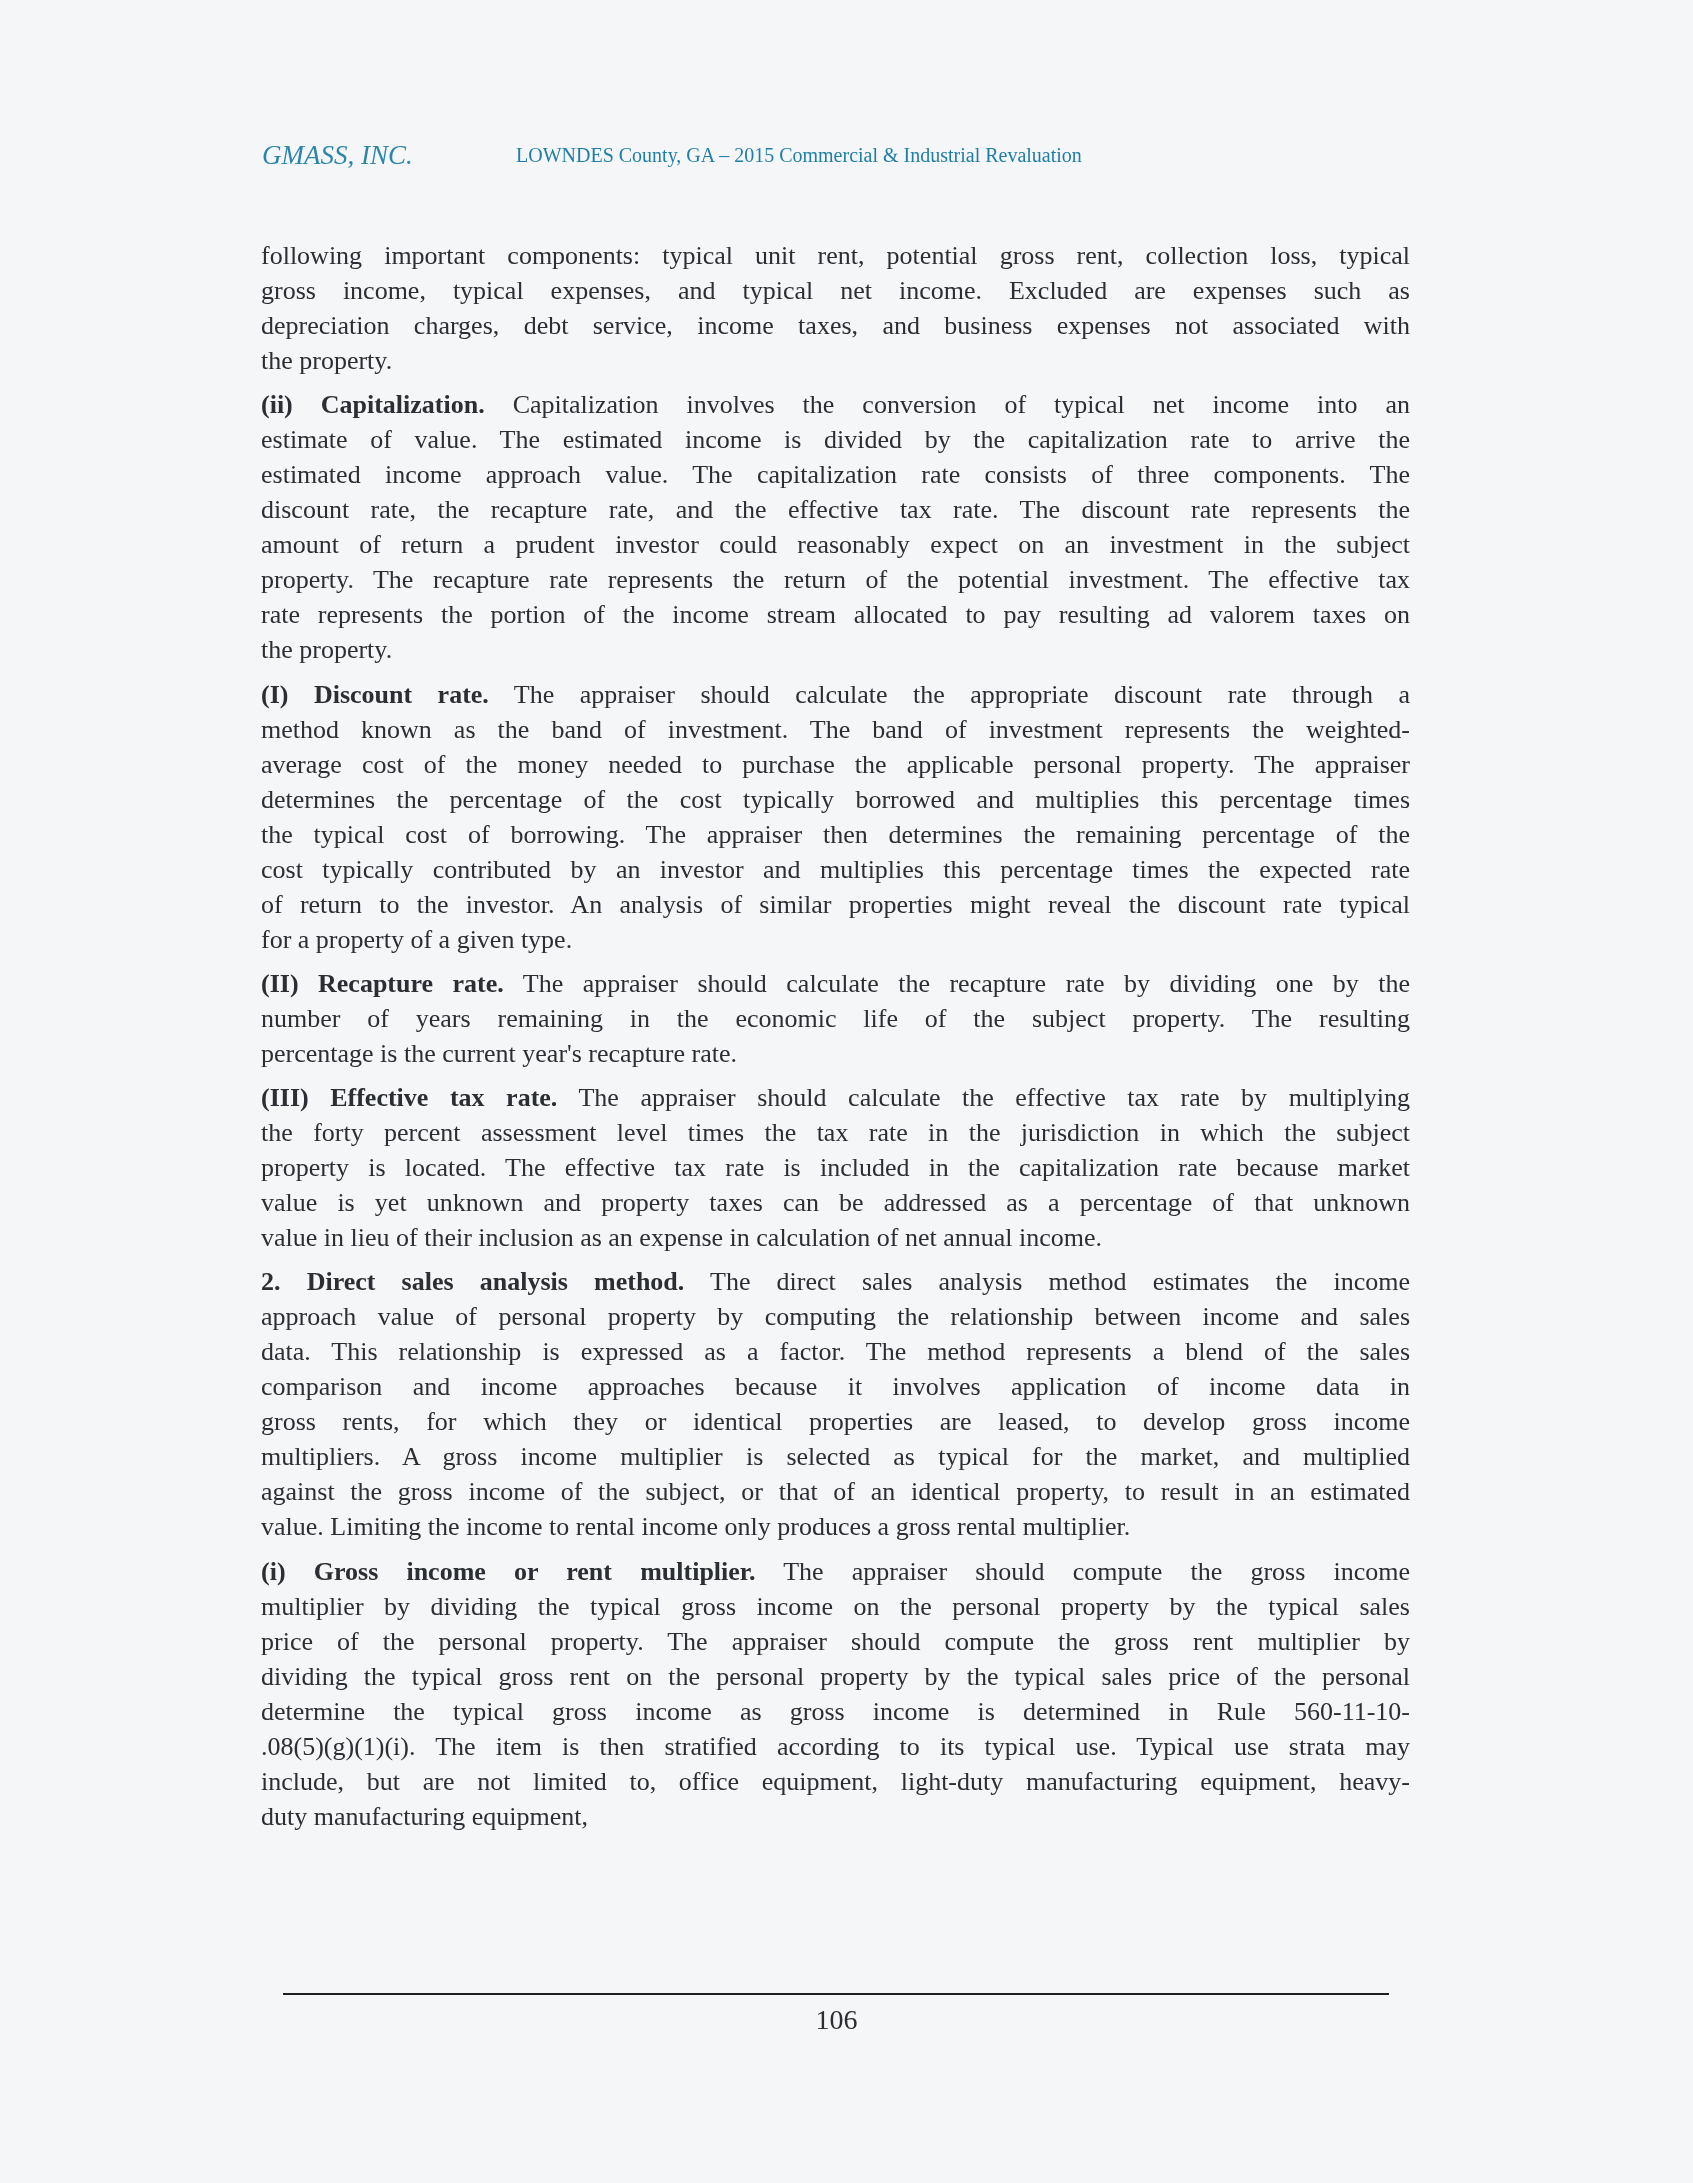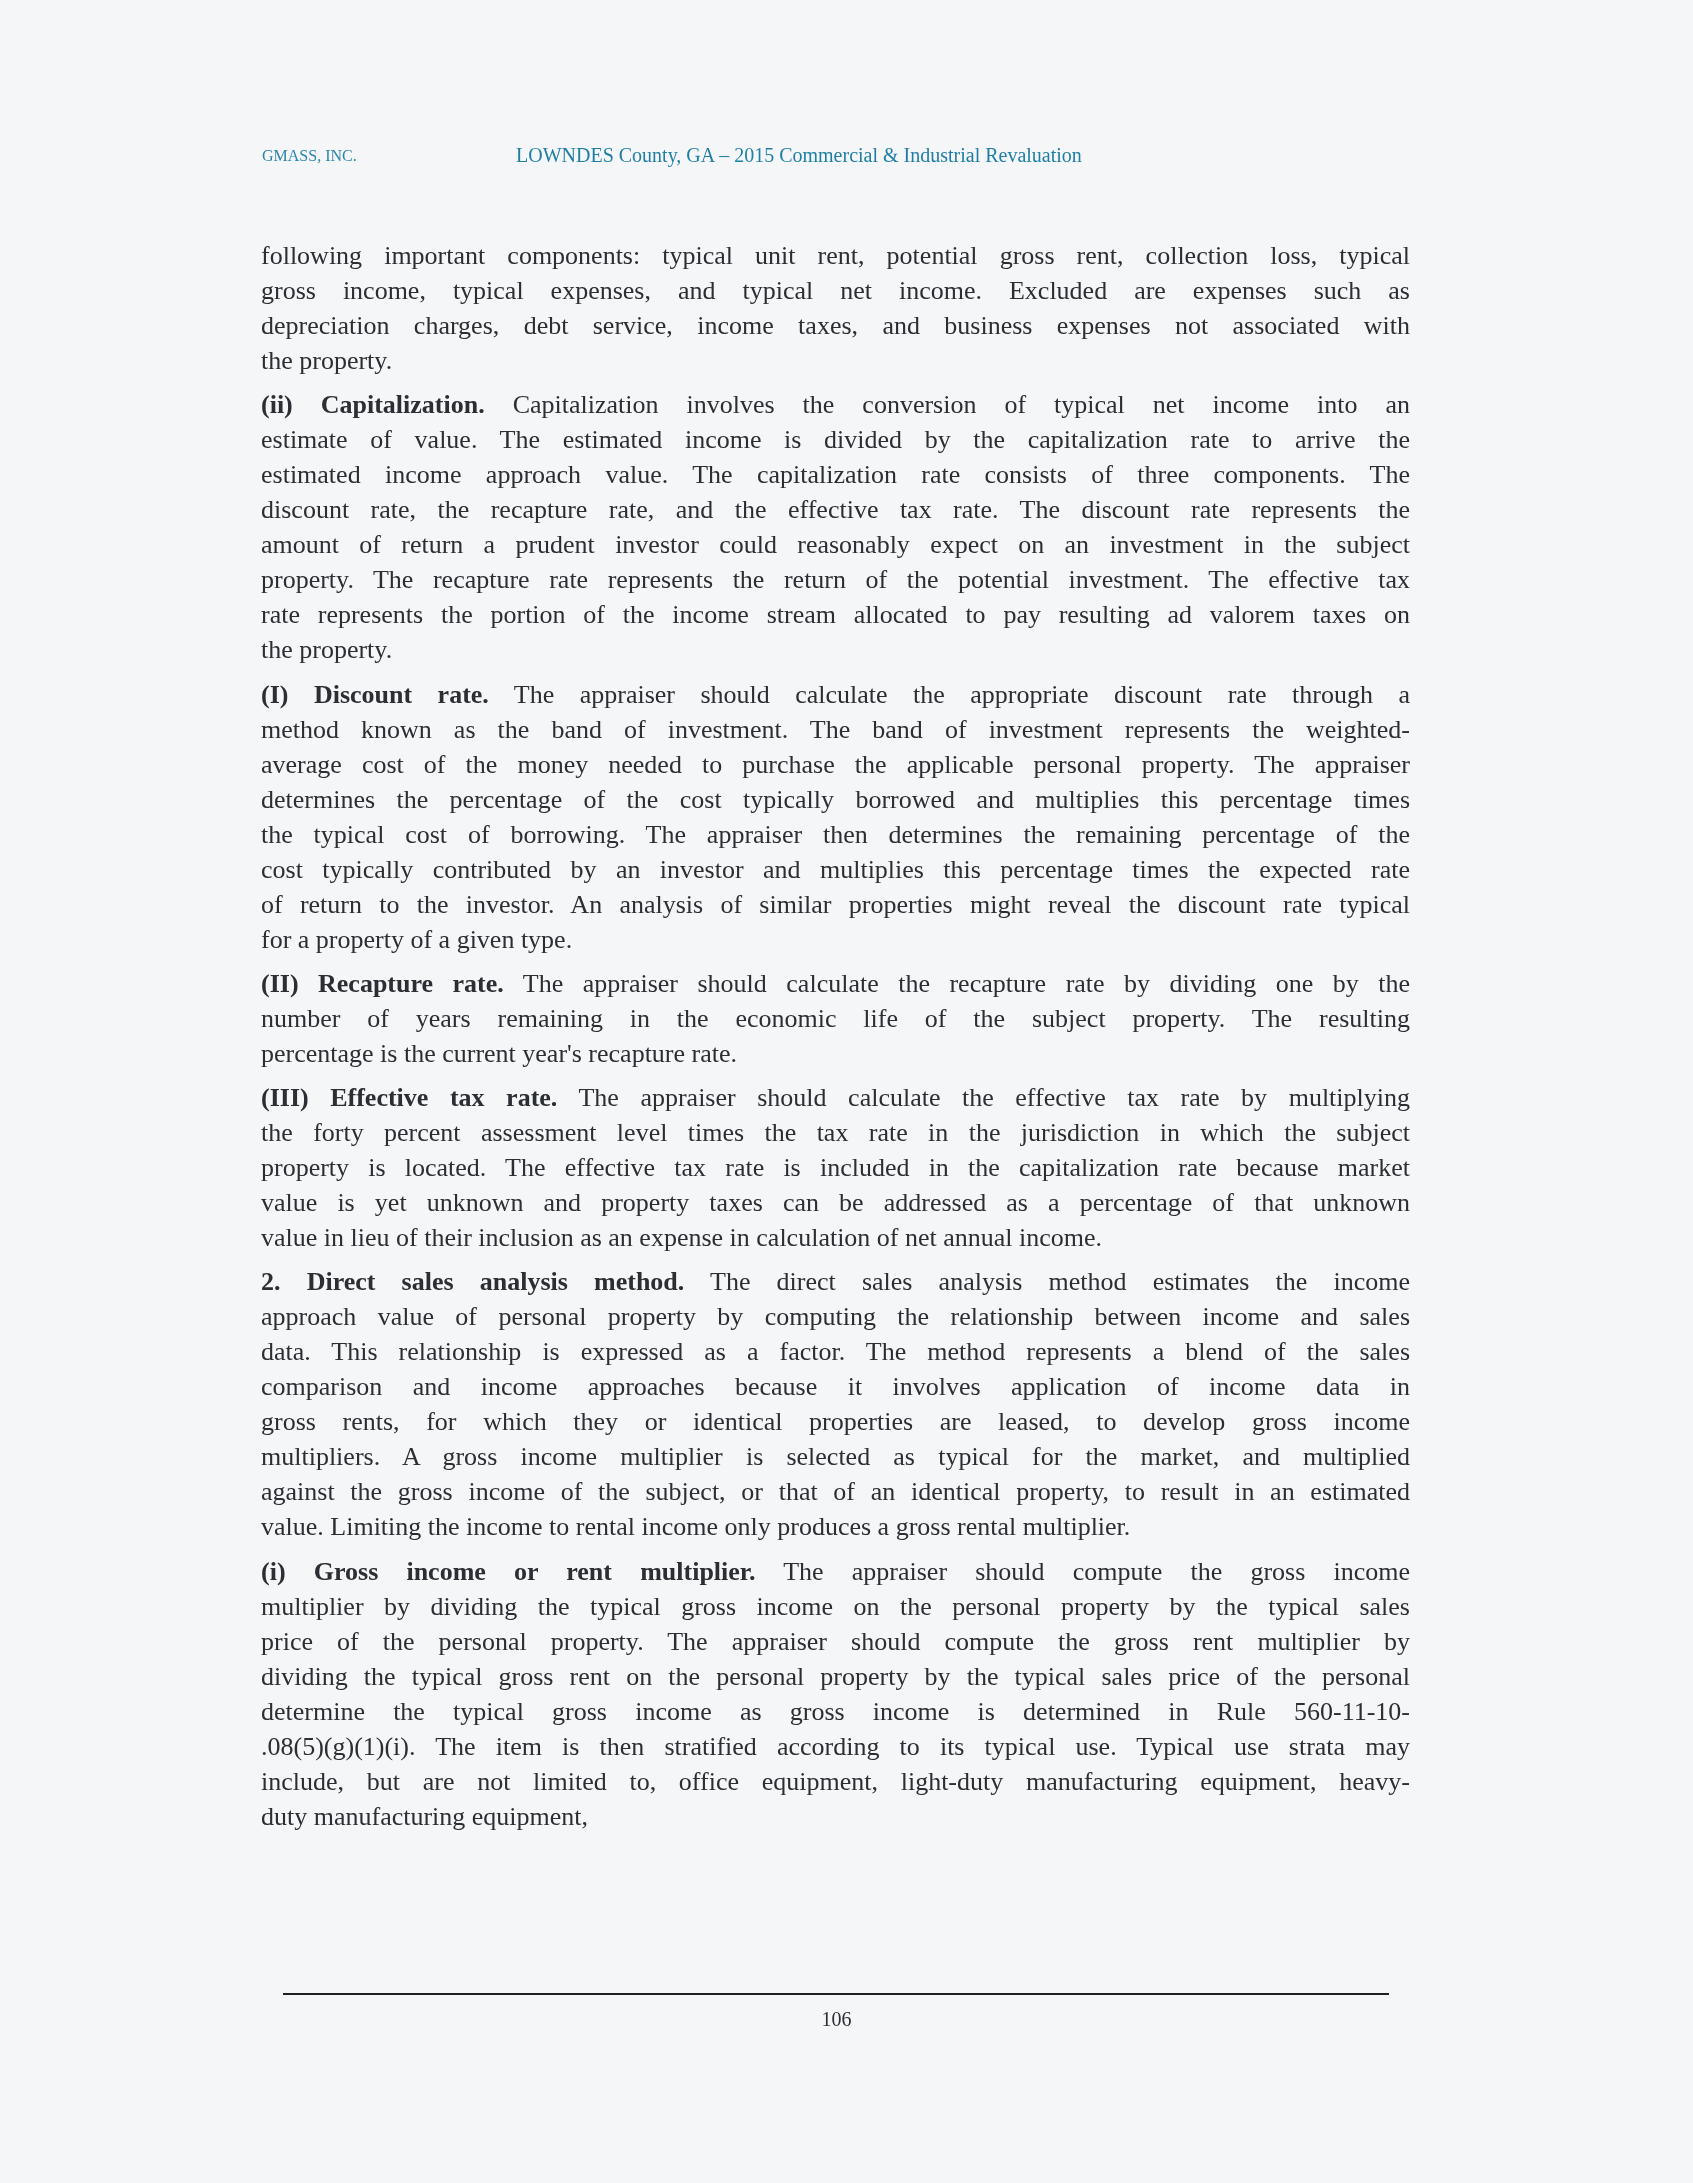--- a/index.html
+++ b/index.html
@@ -19,21 +19,22 @@
       position: absolute;
       top: 141px;
       left: 0;
       width: 1693px;
       height: 29px;
     }
     .header-company {
       position: absolute;
       left: 262px;
       top: 0;
-      font-size: 16px;
+      font-size: 27px;
+      font-style: italic;
       color: #2c86ab;
       white-space: nowrap;
       line-height: 29px;
     }
     .header-title {
       position: absolute;
       left: 516px;
       top: 0;
       font-size: 20px;
       font-weight: normal;
@@ -74,21 +75,21 @@
       width: 1106px;
       height: 2px;
       background: #1e1f22;
     }
     .page-number {
       position: absolute;
       left: 0;
       width: 1673px;
       top: 2002px;
       text-align: center;
-      font-size: 20px;
+      font-size: 28px;
       line-height: 35px;
       color: #2b2e33;
     }
   </style>
 </head>
 <body>
 
 <div class="header">
   <span class="header-company">GMASS, INC.</span>
   <span class="header-title">LOWNDES County, GA – 2015 Commercial &amp; Industrial Revaluation</span>

